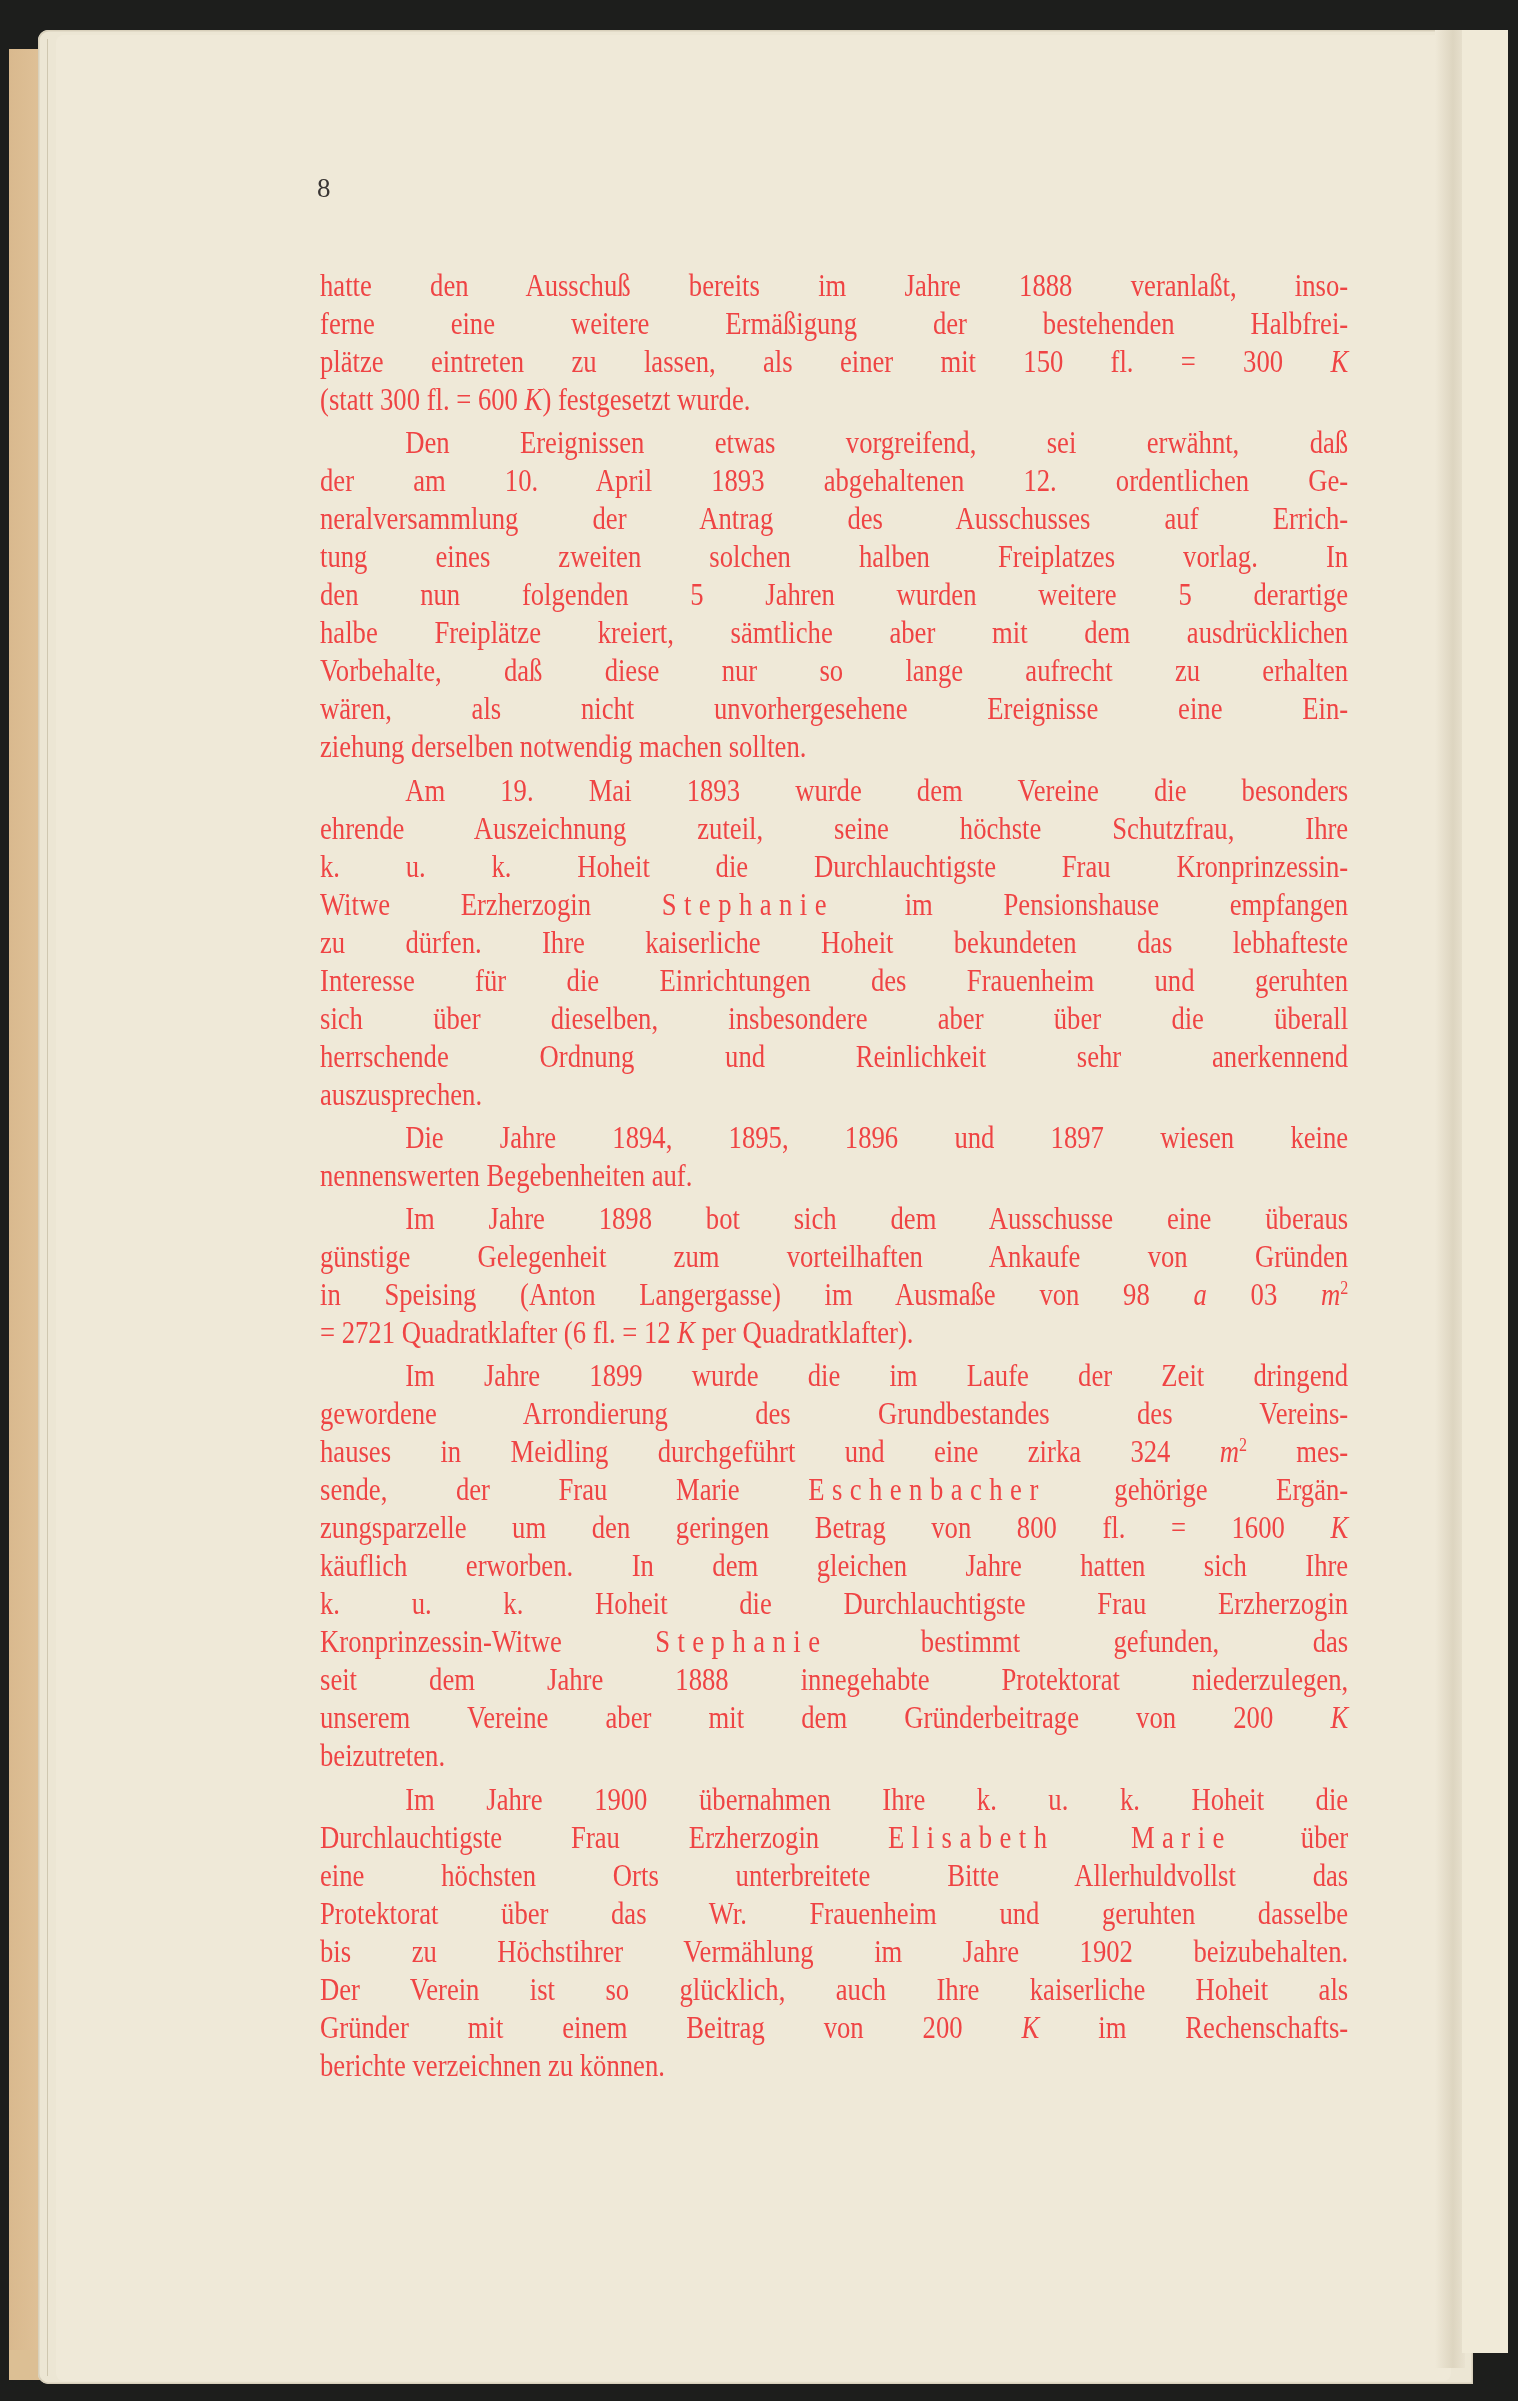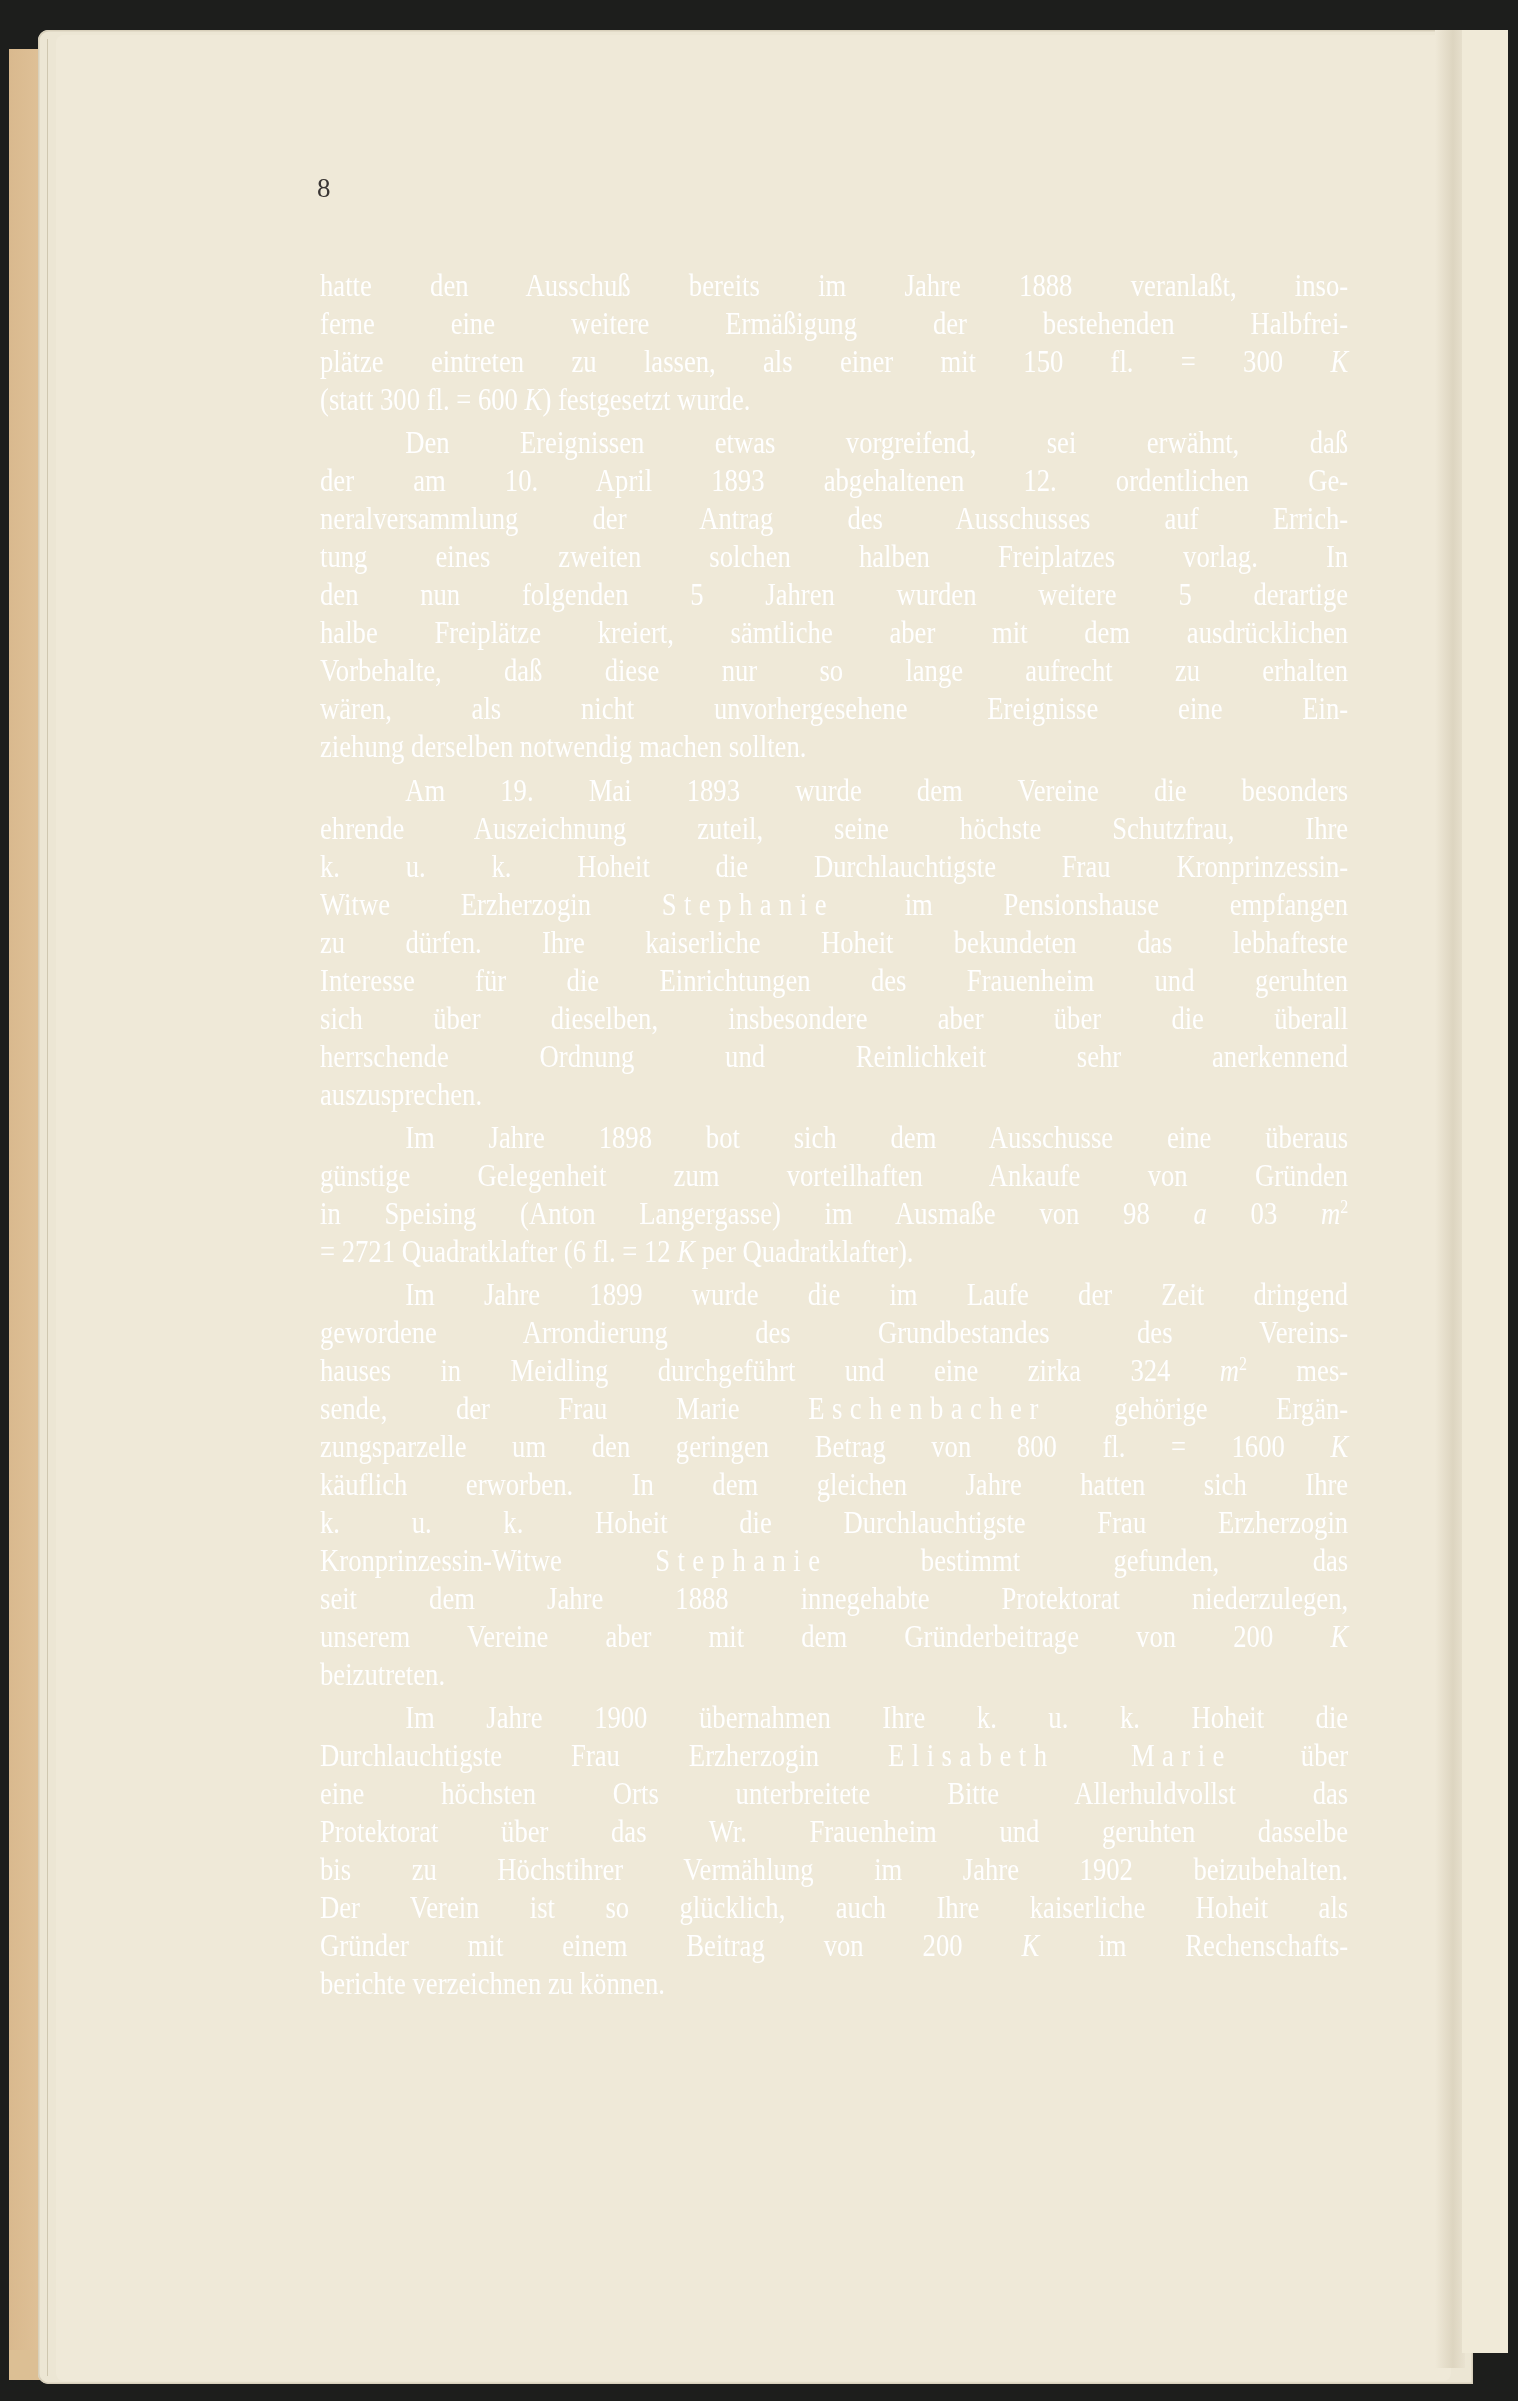--- a/index.html
+++ b/index.html
@@ -79,21 +79,21 @@
     left: 317px;
     top: 173px;
     font-size: 27px;
     color: #3a3634;
   }
   .text-block {
     position: absolute;
     left: 320px;
     top: 267px;
     width: 1028px;
-    color: #ffffff;
+    color: #ef4444;
     font-size: 31px;
     line-height: 38px;
   }
   .para {
     margin: 0 0 5.3px 0;
   }
   .line {
     display: block;
     text-align: justify;
     text-align-last: justify;
@@ -155,20 +155,24 @@
     <div class="para">
       <span class="line indent">Am 19. Mai 1893 wurde dem Vereine die besonders</span>
       <span class="line">ehrende Auszeichnung zuteil, seine höchste Schutzfrau, Ihre</span>
       <span class="line">k. u. k. Hoheit die Durchlauchtigste Frau Kronprinzessin-</span>
       <span class="line">Witwe Erzherzogin <span class="spaced">Stephanie</span> im Pensionshause empfangen</span>
       <span class="line">zu dürfen. Ihre kaiserliche Hoheit bekundeten das lebhafteste</span>
       <span class="line">Interesse für die Einrichtungen des Frauenheim und geruhten</span>
       <span class="line">sich über dieselben, insbesondere aber über die überall</span>
       <span class="line">herrschende Ordnung und Reinlichkeit sehr anerkennend</span>
       <span class="line last">auszusprechen.</span>
+    </div>
+    <div class="para">
+      <span class="line indent">Die Jahre 1894, 1895, 1896 und 1897 wiesen keine</span>
+      <span class="line last">nennenswerten Begebenheiten auf.</span>
     </div>
     <div class="para">
       <span class="line indent">Im Jahre 1898 bot sich dem Ausschusse eine überaus</span>
       <span class="line">günstige Gelegenheit zum vorteilhaften Ankaufe von Gründen</span>
       <span class="line">in Speising (Anton Langergasse) im Ausmaße von 98 <span class="ital">a</span> 03 <span class="ital">m</span><sup>2</sup></span>
       <span class="line last">= 2721 Quadratklafter (6 fl. = 12 <span class="ital">K</span> per Quadratklafter).</span>
     </div>
     <div class="para">
       <span class="line indent">Im Jahre 1899 wurde die im Laufe der Zeit dringend</span>
       <span class="line">gewordene Arrondierung des Grundbestandes des Vereins-</span>

